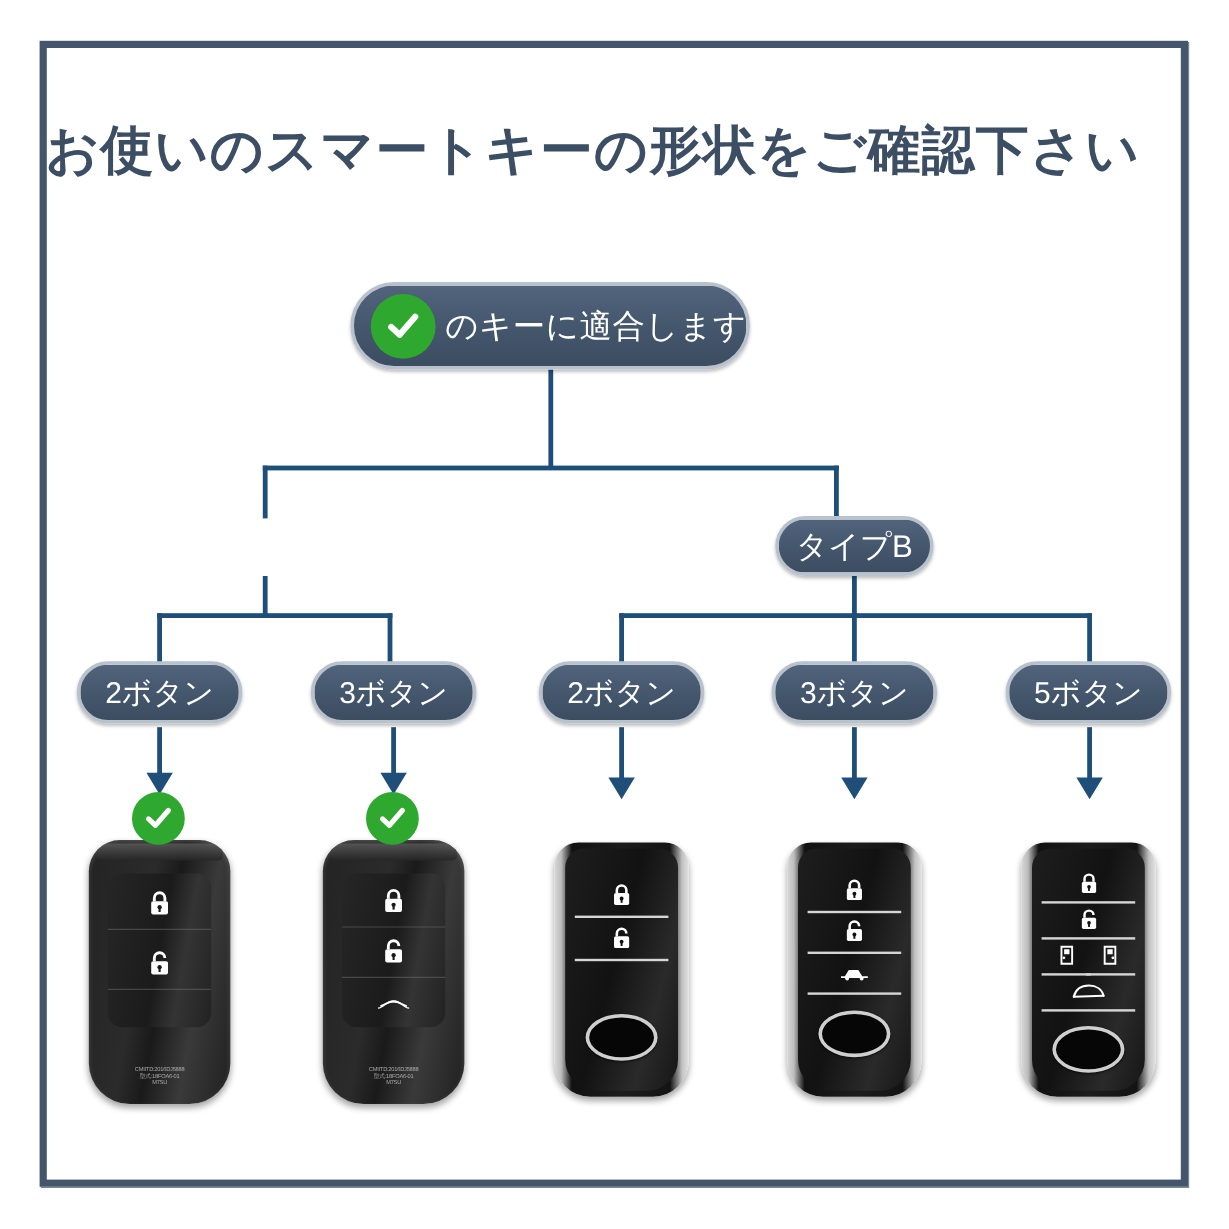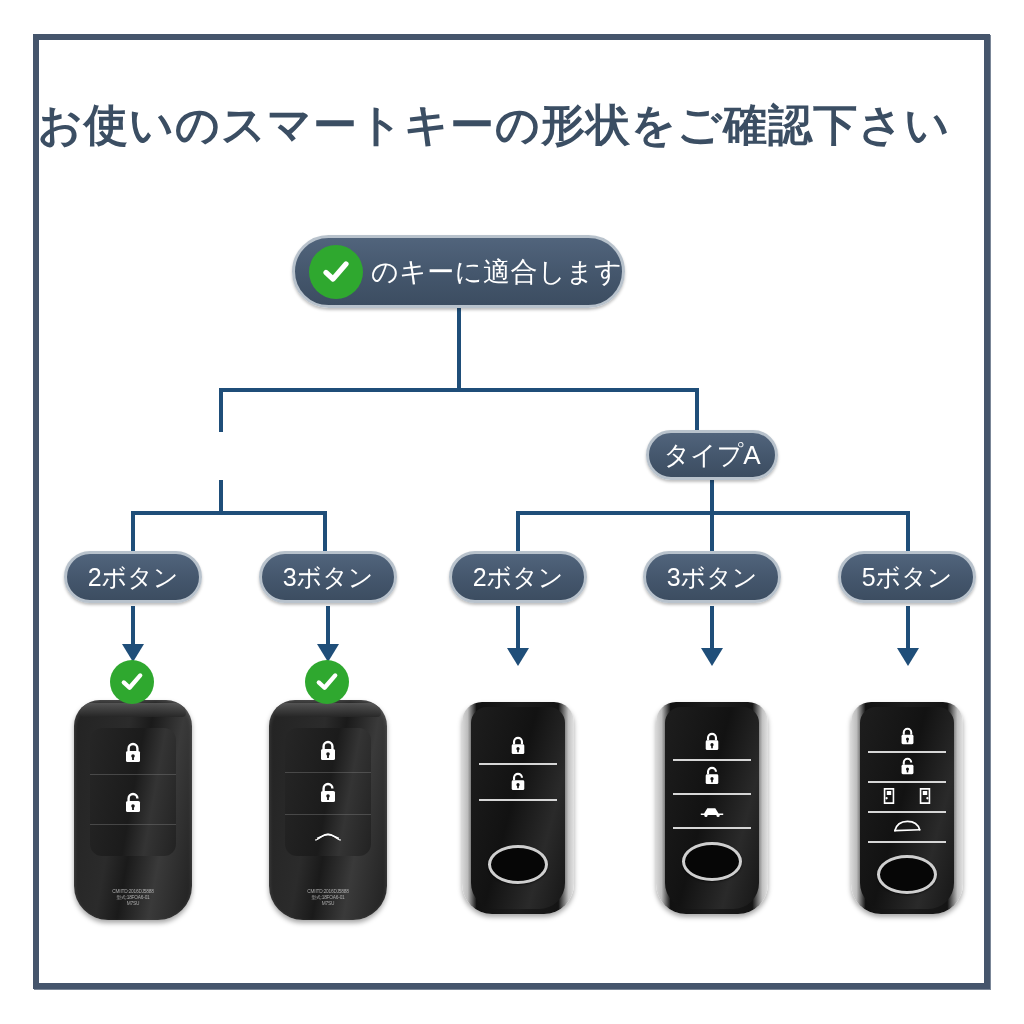--- a/index.html
+++ b/index.html
@@ -183,21 +183,21 @@
     </span>
     <span class="txt">のキーに適合します</span>
   </div>
 
   <div class="ln v" style="left:457px;top:308px;height:82px;"></div>
   <div class="ln h" style="left:219px;top:388px;width:480px;"></div>
   <div class="ln v" style="left:219px;top:388px;height:44px;"></div>
   <div class="ln v" style="left:695px;top:388px;height:44px;"></div>
 
   <div class="pill pill-type b">
-    <span>タイプA</span>
+    <span>タイプB</span>
   </div>
 
   <div class="ln v" style="left:219px;top:480px;height:33px;"></div>
   <div class="ln h" style="left:131px;top:511px;width:196px;"></div>
   <div class="ln v" style="left:131px;top:511px;height:42px;"></div>
   <div class="ln v" style="left:323px;top:511px;height:42px;"></div>
 
   <div class="ln v" style="left:710px;top:480px;height:33px;"></div>
   <div class="ln h" style="left:516px;top:511px;width:394px;"></div>
   <div class="ln v" style="left:516px;top:511px;height:42px;"></div>

